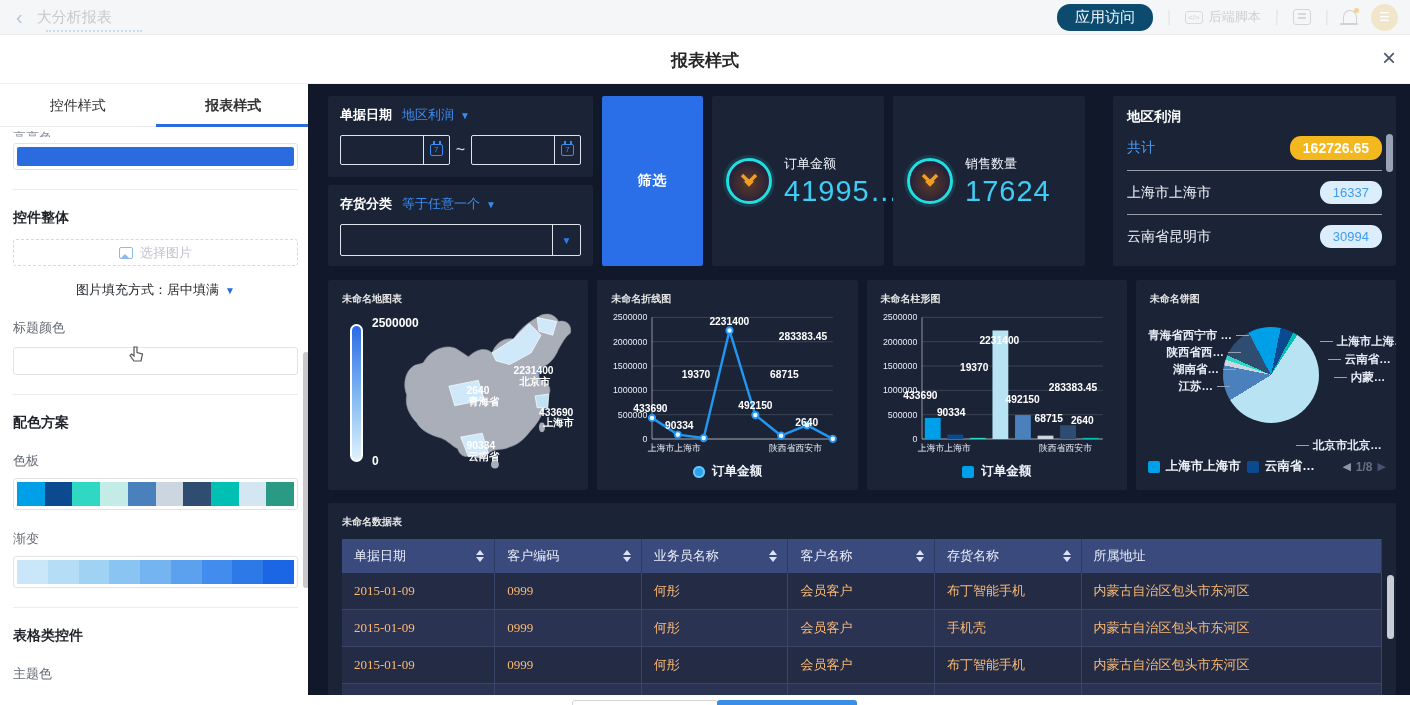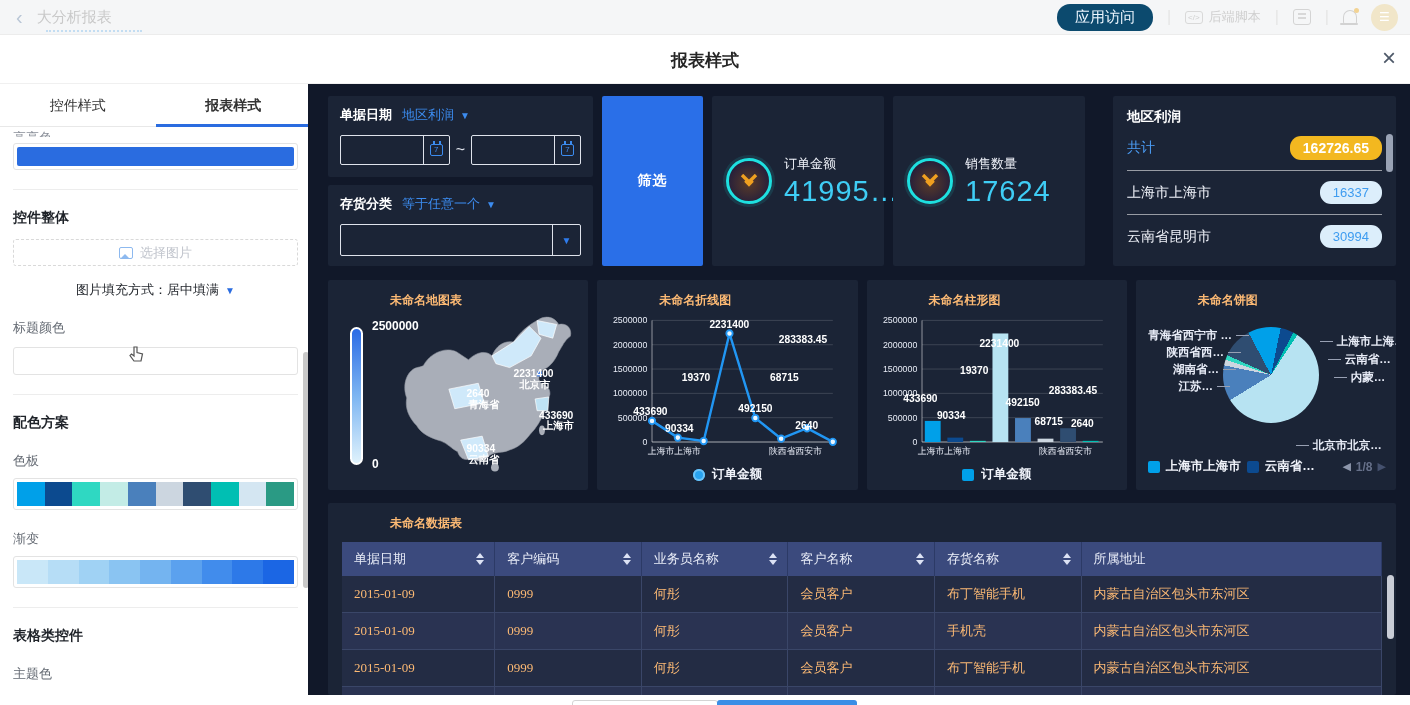--- a/index.html
+++ b/index.html
@@ -91,21 +91,21 @@
   .region-row { display:flex; align-items:center; justify-content:space-between; padding:10px 0; border-bottom:1px solid rgba(255,255,255,.55); font-size:14px;}
   .region-row:last-child { border-bottom:none;}
   .region-row .rl { color:#f0f3fa;}
   .region-row .rl.total { color:#4b9df5;}
   .pill { background:#dceefb; color:#3e9cf0; border-radius:11px; padding:4px 13px; font-size:13px;}
   .pill.gold { background:#f3b820; color:#fff; font-weight:bold; font-size:14px;}
   .region-sb { position:absolute; right:3px; top:38px; width:7px; height:38px; background:#9aa3b5; border-radius:4px;}
 
   .row2 { display:flex; gap:9px; height:210px; margin-top:14px;}
   .chart-card { flex:1; padding:12px 14px; position:relative; overflow:hidden;}
-  .c-title { font-size:12px; font-weight:bold; color:#fdba74;margin-left:48px;}
+  .c-title { font-size:10px; font-weight:bold; color:#e5e5e5;}
   .legend { display:flex; align-items:center; justify-content:center; gap:7px; margin-top:1px; font-size:12.5px; font-weight:bold; color:#f0f3fa;}
   .lg-circle { width:12px; height:12px; border-radius:50%; background:#29a3ef; box-shadow:inset 0 0 0 2px #6cc3f7;}
   .lg-square { width:12px; height:12px; background:#00a0e9; border-radius:2px;}
 
   
   .map-body { position:relative; height:172px; margin-top:2px;}
   .grad-bar { position:absolute; left:8px; top:16px; width:13px; height:138px; border-radius:7px;
     background:linear-gradient(#2c6be5,#7db5f2,#dff2fc); border:2px solid #fff;}
   .grad-max { position:absolute; left:30px; top:8px; color:#fff; font-weight:bold; font-size:12px;}
   .grad-min { position:absolute; left:30px; top:146px; color:#fff; font-weight:bold; font-size:12px;}

